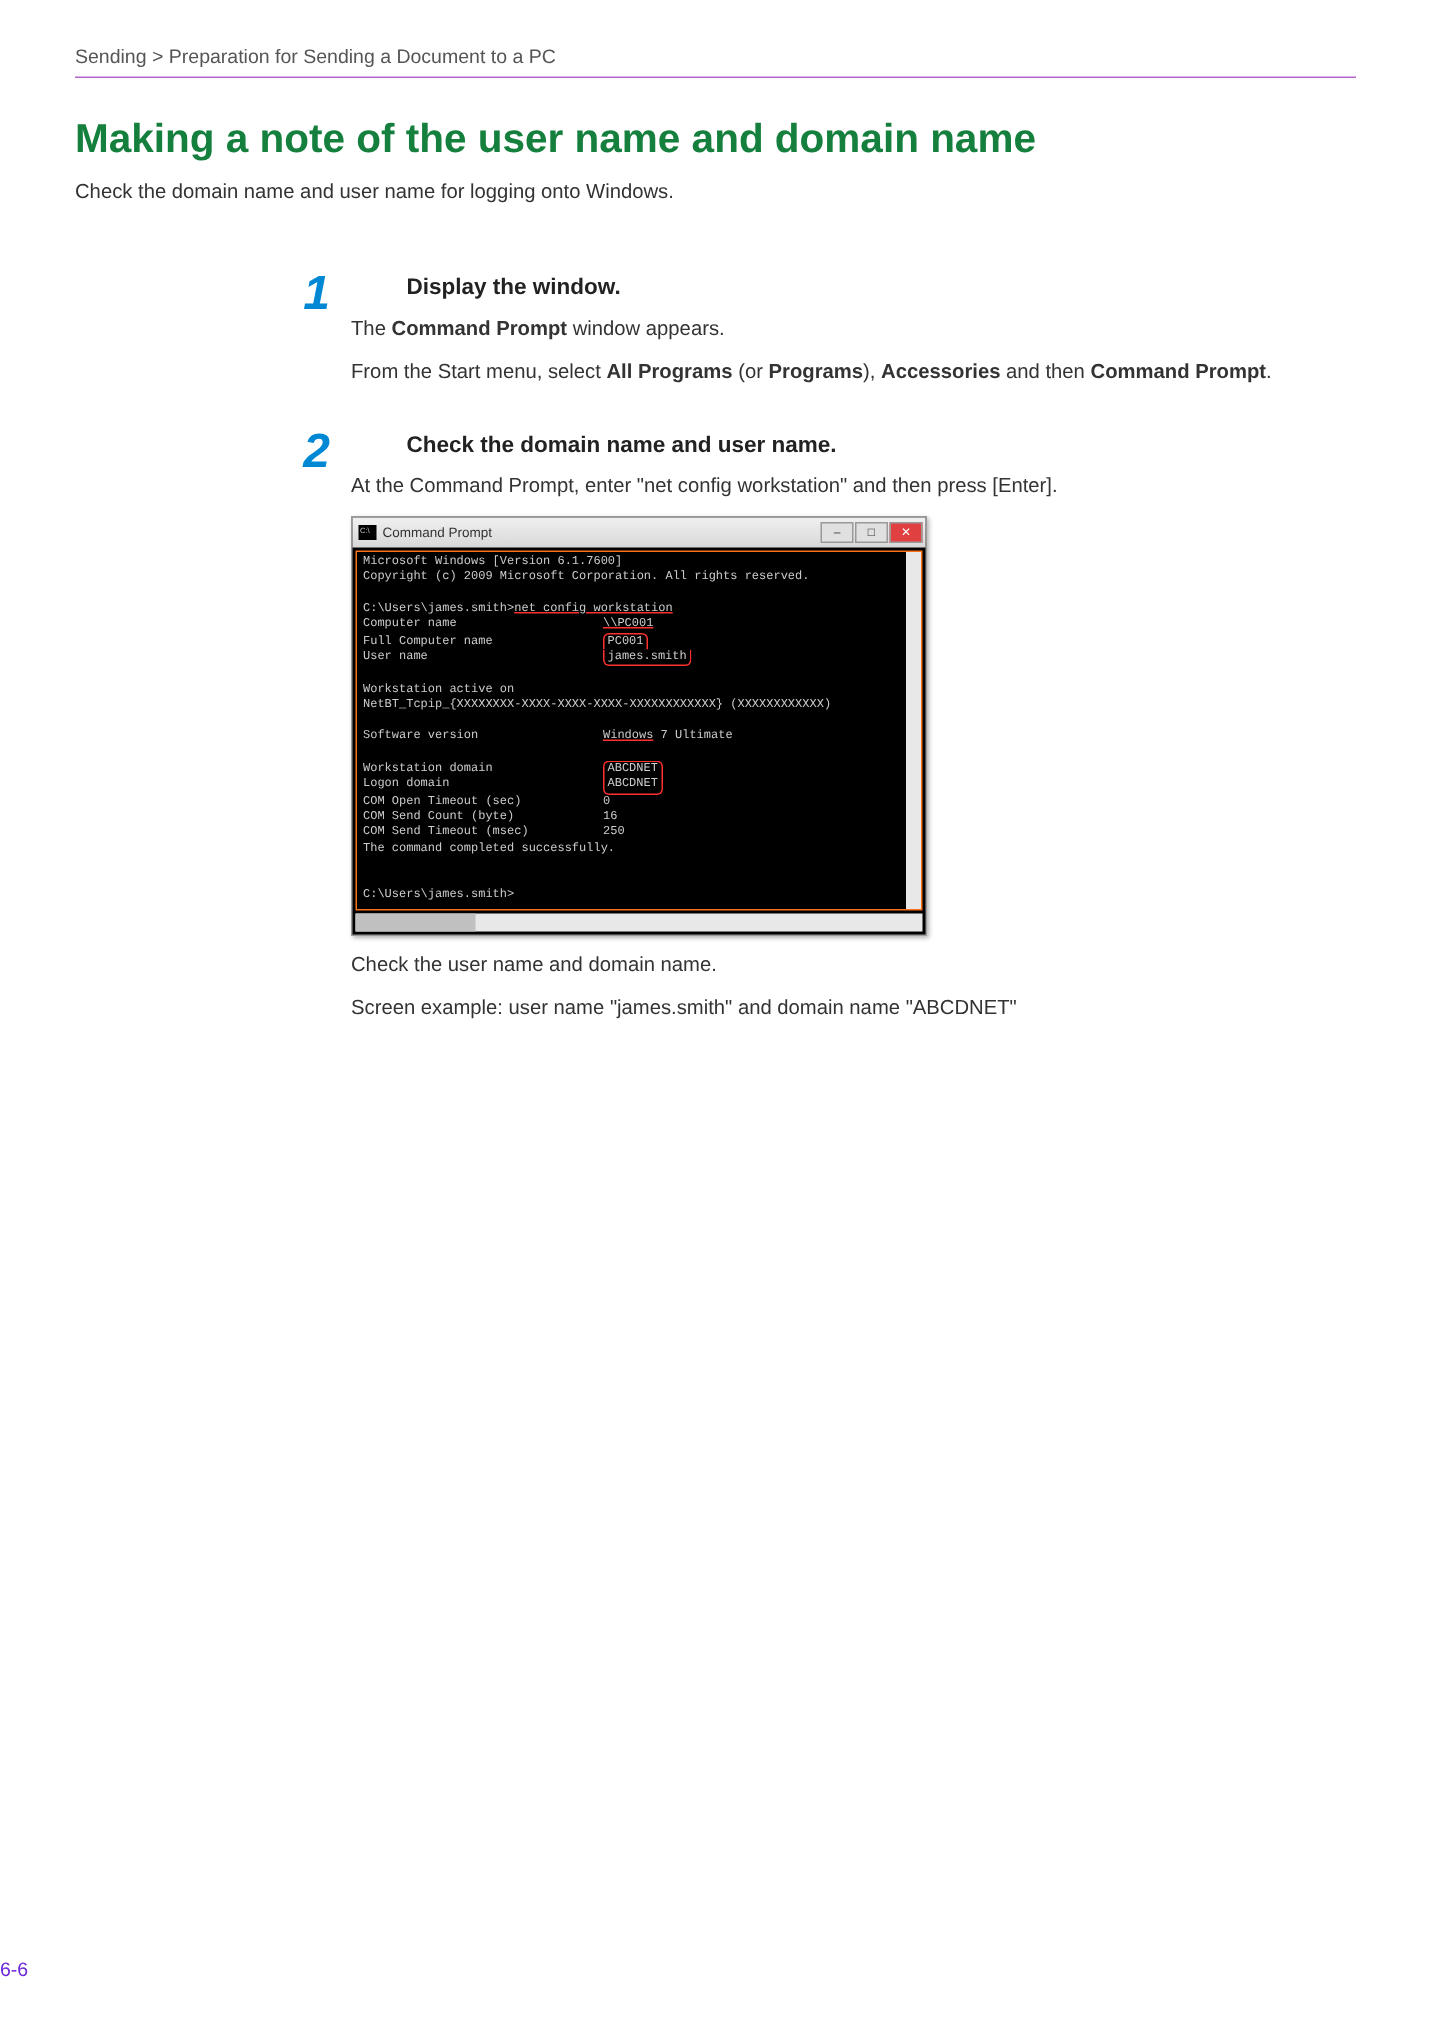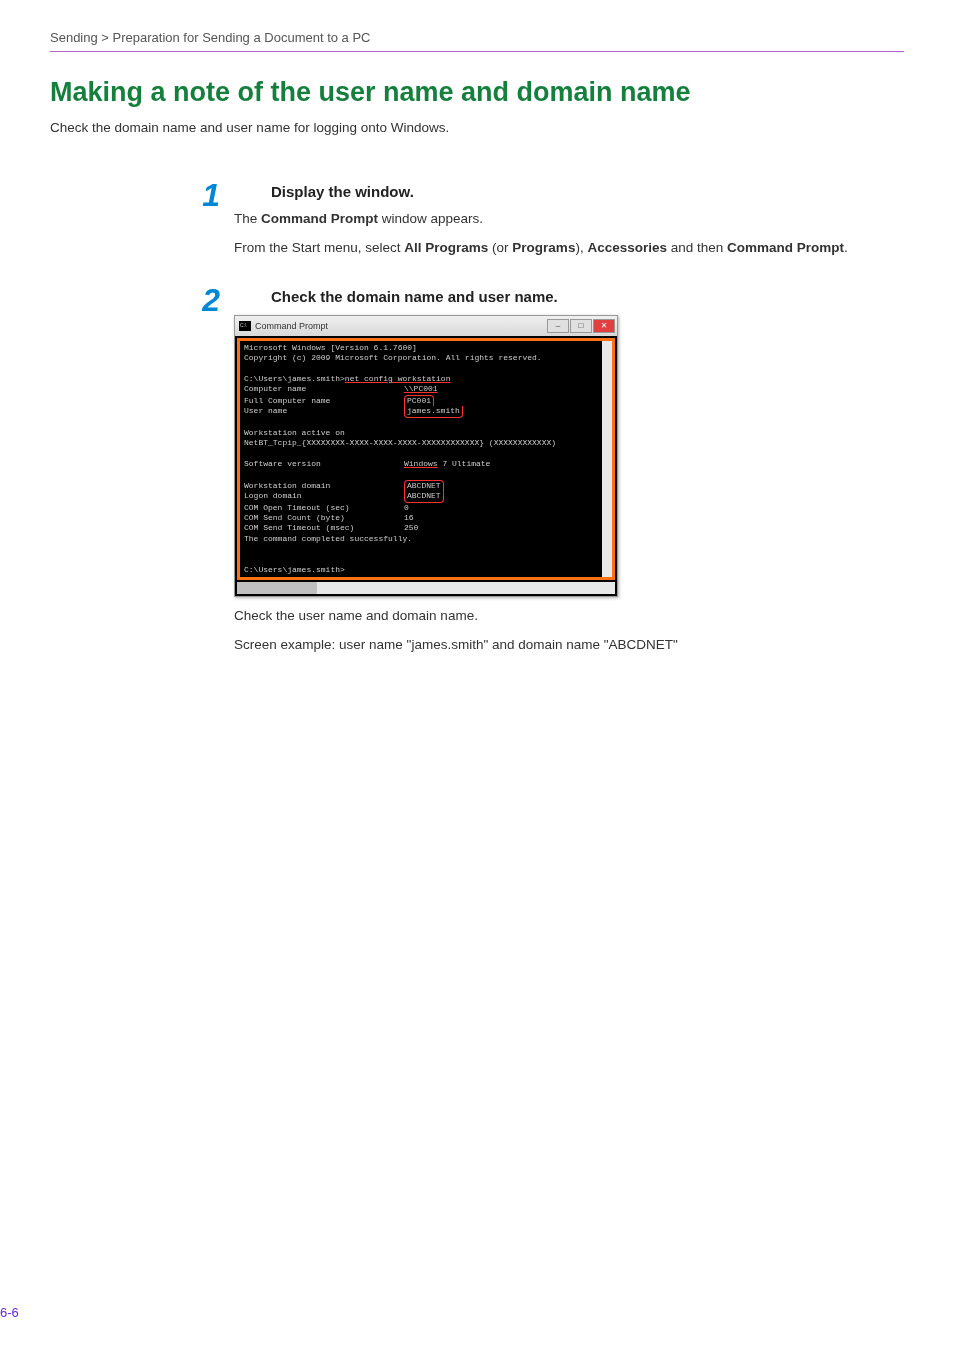--- a/index.html
+++ b/index.html
@@ -126,21 +126,21 @@
     }
     .cmd-body {
       background: #000;
       font-family: "Courier New", monospace;
       font-size: 8px;
       color: #cccccc;
       line-height: 1.3;
       padding: 2px 4px;
       min-height: 240px;
       position: relative;
-      border: 3px solid #f97316;
+      border: 1px solid #f97316;
       margin: 2px;
     }
     .cmd-body .scrollbar-right {
       position: absolute;
       right: 0;
       top: 0;
       bottom: 0;
       width: 10px;
       background: #e8e8e8;
     }
@@ -201,20 +201,21 @@
       </p>
     </div>
   </div>
 </div>
 
 <div class="step">
   <div class="step-number">2</div>
   <div class="step-content">
     <div class="step-title">Check the domain name and user name.</div>
     <div class="step-body">
+      <p>At the Command Prompt, enter "net config workstation" and then press [Enter].</p>
 
       <div class="cmd-window">
         <div class="cmd-titlebar">
           <div class="cmd-title-left">
             <span class="cmd-icon"></span>
             <span>Command Prompt</span>
           </div>
           <div class="cmd-buttons">
             <span class="cmd-btn">–</span>
             <span class="cmd-btn">□</span>

